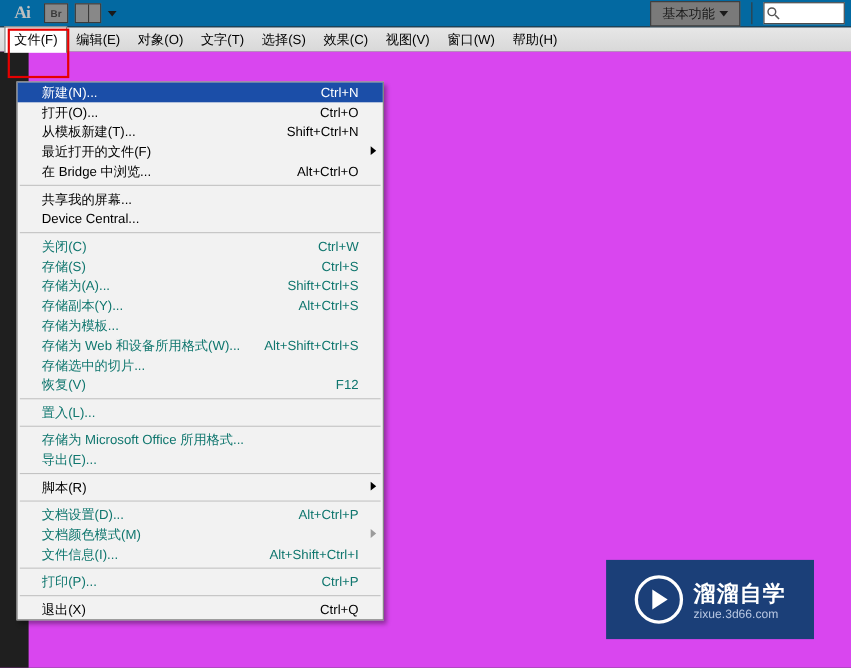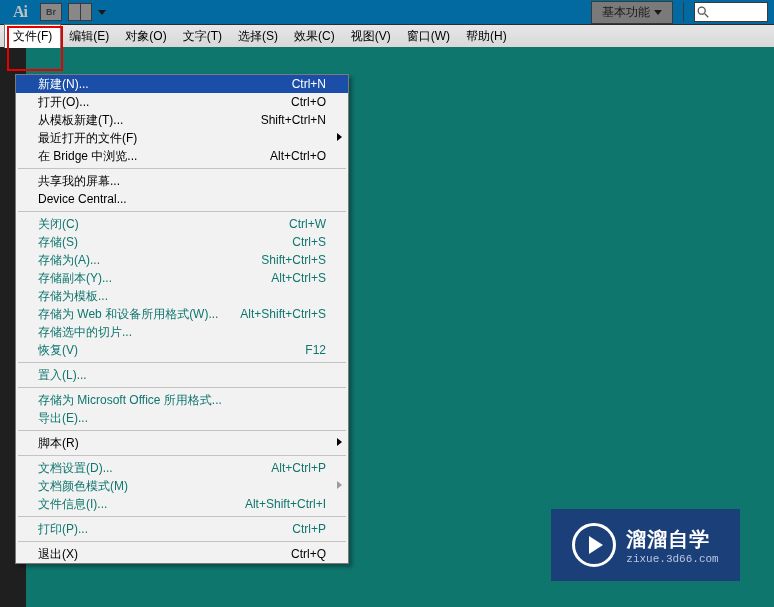--- a/index.html
+++ b/index.html
@@ -21,21 +21,21 @@
   .dropdown{position:absolute;left:15px;top:46px;width:332px;background:#f2f2f2;border:1px solid #7a7a7a;box-shadow:3px 3px 4px rgba(0,0,0,.35);z-index:3;margin-top:28px;}
   .dropdown .row{display:flex;align-items:center;height:18px;padding:0 22px 0 22px;color:#000;position:relative;}
   .dropdown .row.hl{background:#1b4ea8;color:#fff;}
   .dropdown .row.dis{color:#0f766e;}
   .dropdown .row .lbl{flex:1;white-space:nowrap;overflow:hidden;}
   .dropdown .row .sc{white-space:nowrap;font-family:Tahoma,sans-serif;}
   .dropdown .row.hl .sc{color:#fff;}
   .dropdown .row .arr{position:absolute;right:6px;top:4px;width:0;height:0;border-top:4px solid transparent;border-bottom:4px solid transparent;border-left:5px solid #000;}
   .dropdown .row.dis .arr{border-left-color:#9c9c9c;}
   .dropdown hr{margin:3px 2px;border:none;border-top:1px solid #c3c3c3;}
-  .canvas{position:absolute;left:0;right:0;top:47px;bottom:0;background:#0f766e;font-family:Liberation Mono, monospace;}
+  .canvas{position:absolute;left:0;right:0;top:47px;bottom:0;background:#d946ef;}
   .leftdark{position:absolute;left:0;top:0;width:26px;height:100%;background:#1f1f1f;}
   .watermark{position:absolute;right:34px;bottom:26px;width:189px;height:72px;background:#1b3f78;display:flex;align-items:center;justify-content:center;gap:10px;color:#fff;}
   .watermark .play{width:38px;height:38px;border:3px solid #fff;border-radius:50%;display:flex;align-items:center;justify-content:center;}
   .watermark .play .tri{width:0;height:0;border-top:9px solid transparent;border-bottom:9px solid transparent;border-left:14px solid #fff;margin-left:3px;}
   .watermark .txt{display:flex;flex-direction:column;align-items:flex-start;}
   .watermark .txt .big{font-size:20px;font-weight:bold;letter-spacing:1px;}
   .watermark .txt .small{font-size:11px;color:#b8c7e2;}
   .tri-down{width:0;height:0;border-left:4px solid transparent;border-right:4px solid transparent;border-top:5px solid #1a1a1a;}
 </style>
 </head>

